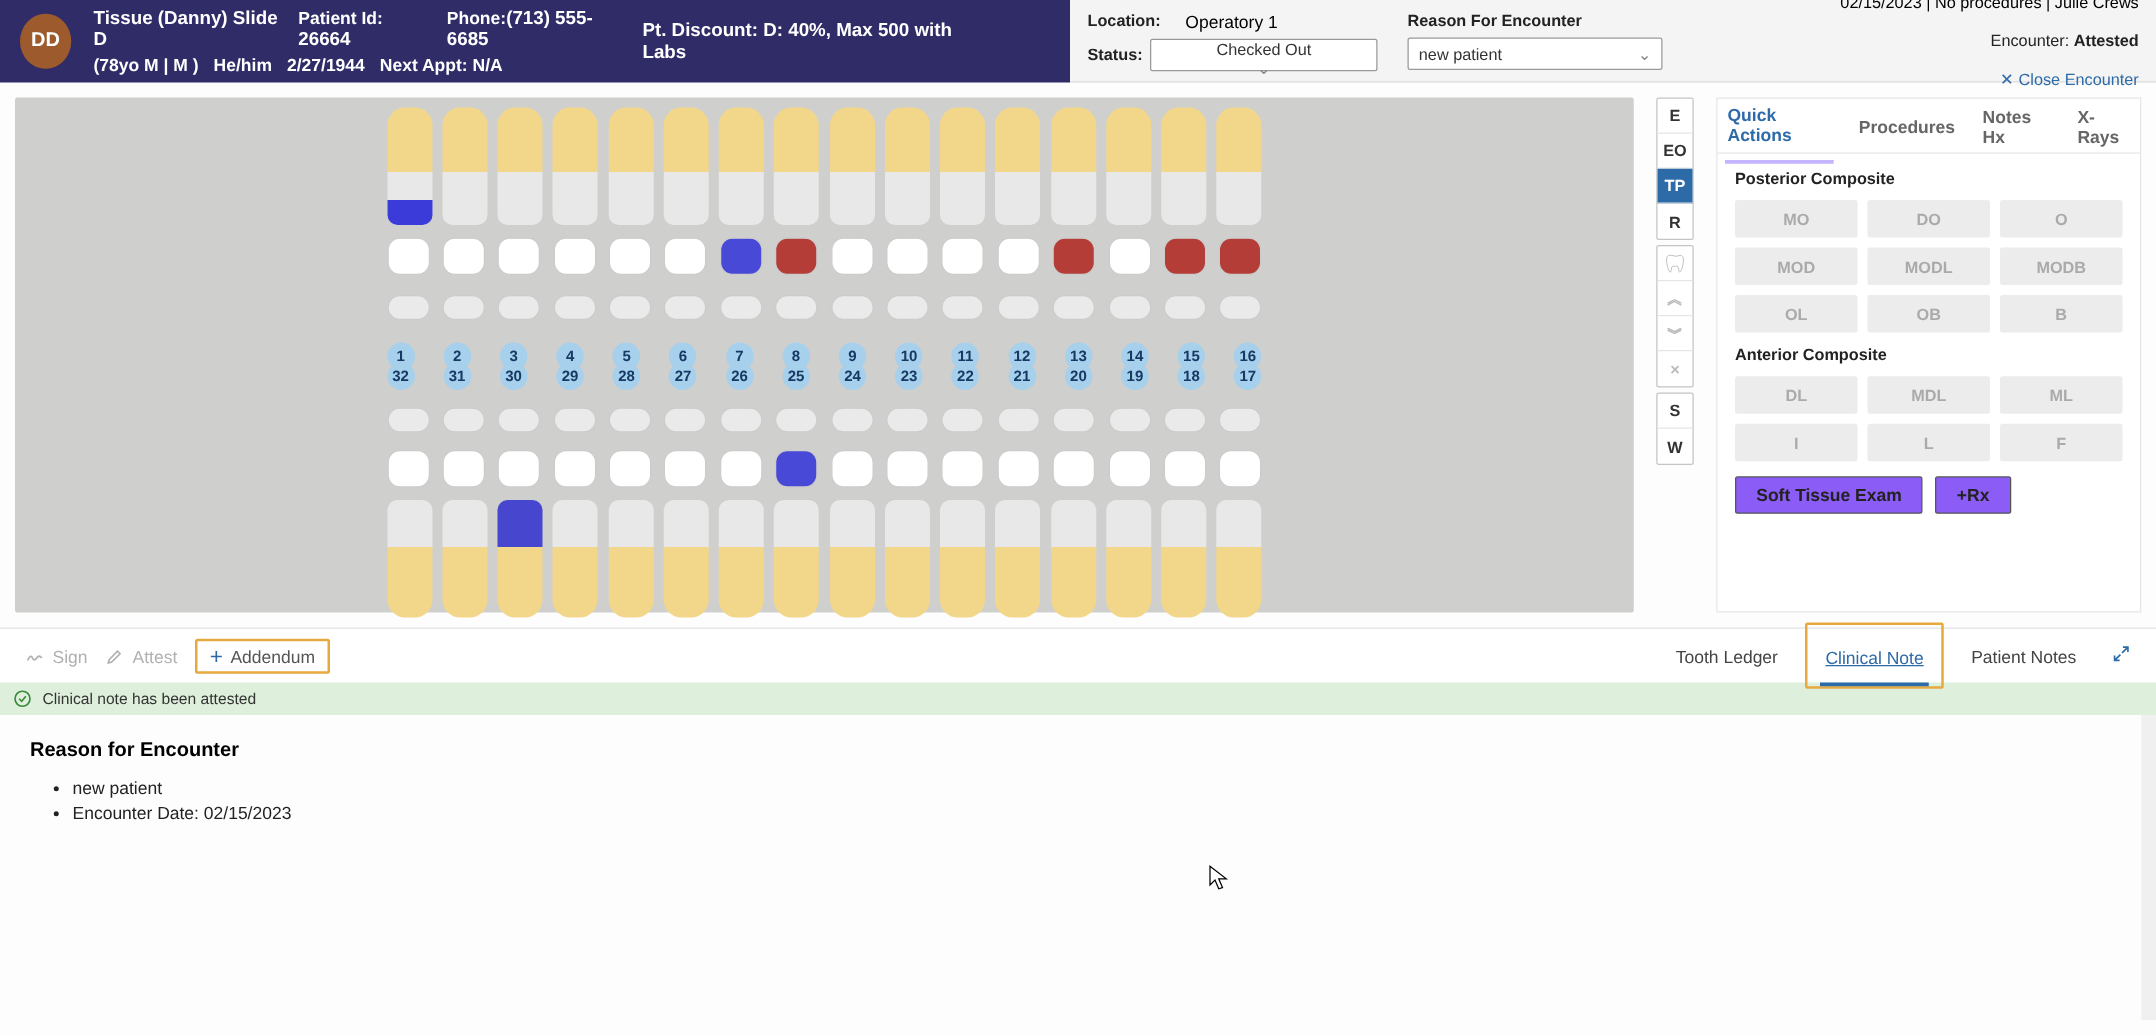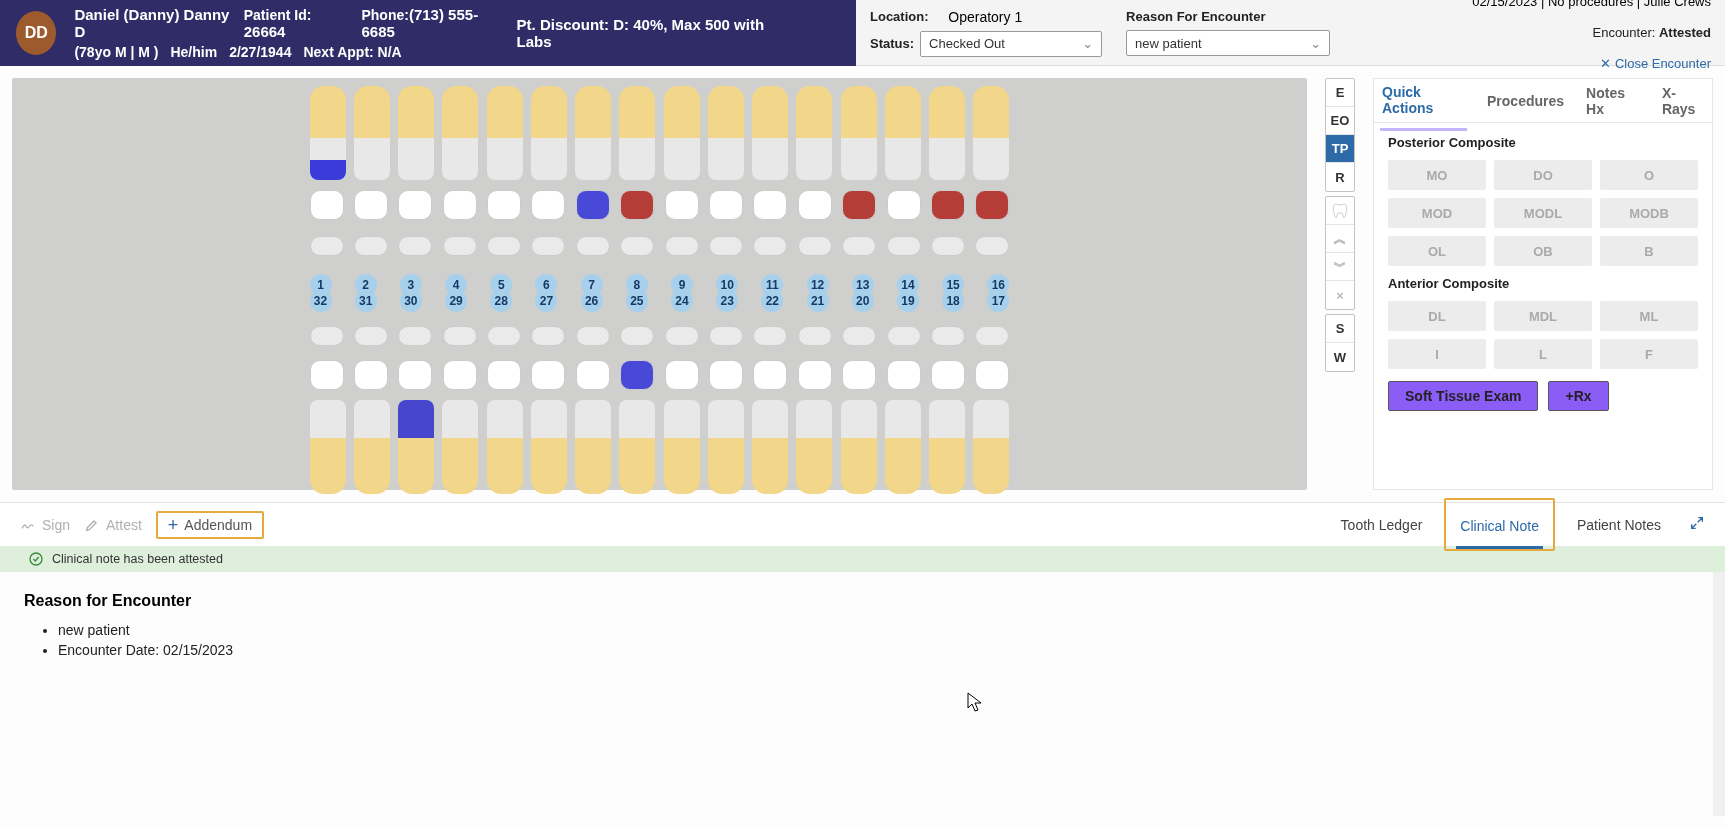--- a/index.html
+++ b/index.html
@@ -30,21 +30,21 @@
   }
   .hr-col { display: flex; flex-direction: column; gap: 6px; }
   .hr-label { font-size: 13px; font-weight: 600; color: #222;}
   .hr-row { display: flex; align-items: center; gap: 6px;}
   .select {
     border: 1px solid #999; background: #fff; height: 26px; border-radius: 2px;
     display: flex; align-items: center; justify-content: space-between;
     padding: 0 8px; font-size: 13px; color: #333;
   }
   .select .chev { color: #888;}
-  .sel-status { width: 182px; }
+  .sel-status { width: 182px; flex-direction: column; }
   .sel-reason { width: 204px; }
   .hr-right { margin-left: auto; display: flex; flex-direction: column; align-items: flex-end; gap: 16px; font-size: 13px;}
   .hr-encounter { color: #222;}
   .hr-encounter strong { font-weight: 700;}
   .close-enc { color: #2d6aa8; display: flex; align-items: center; gap: 4px; cursor: pointer;}
 
   
   .main { display: flex; width: 100%; height: 436px; padding: 12px; gap: 14px; }
 
   
@@ -123,28 +123,28 @@
     padding: 0 20px; gap: 14px; background: #fff;
   }
   .low-btn { display: flex; align-items: center; gap: 6px; color: #b0b0b0; font-size: 14px; cursor: default;}
   .low-btn svg { width: 16px; height: 16px;}
   .addendum {
     border: 2px solid #e6a93d; padding: 4px 10px; display: flex; align-items: center; gap: 6px;
     color: #555; border-radius: 2px; cursor: pointer;
   }
   .low-tabs { margin-left: auto; display: flex; gap: 18px; align-items: center;}
   .low-tab { font-size: 14px; color: #444; padding: 12px 4px; cursor: pointer;}
-  .low-tab.active { color: #2d6aa8; border-bottom: 3px solid #2d6aa8;}
+  .low-tab.active { color: #2d6aa8; border-bottom: 3px solid #2d6aa8; text-decoration: underline;}
   .cn-highlight { border: 2px solid #e6a93d; padding: 6px 10px 0 10px; border-radius: 2px;}
   .expand-ic { color: #2d6aa8; margin-left: 10px;}
 
   
   .attested-banner {
     background: #def0dc; height: 26px; display: flex; align-items: center;
-    padding: 0 28px; gap: 8px; font-size: 12.5px; color: #333;
+    padding: 0 10px; gap: 8px; font-size: 12.5px; color: #333;
   }
   .attested-banner svg { width: 16px; height: 16px;}
 
   
   .note-area {
     padding: 20px 24px; height: 244px; overflow-y: scroll; position: relative;
     border-right: 12px solid #f0f0f0;
   }
   .note-area h3 { font-size: 16px; font-weight: 700; margin-bottom: 12px;}
   .note-area ul { margin: 0 0 18px 34px; font-size: 14px; color: #222;}
@@ -156,21 +156,21 @@
   }
 </style>
 </head>
 <body>
 
 <div class="header">
   <div class="header-left">
     <div class="avatar">DD</div>
     <div class="patient-block">
       <div class="p-row1">
-        <span>Daniel (Danny) Danny D</span>
+        <span>Tissue (Danny) Slide D</span>
         <span><span class="pid-lbl">Patient Id:</span> <span>26664</span></span>
         <span><span class="phone-lbl">Phone:</span><span>(713) 555-6685</span></span>
       </div>
       <div class="p-row2">
         <span>(78yo M | M )</span>
         <span>He/him</span>
         <span>2/27/1944</span>
         <span><span>Next Appt:</span> <span>N/A</span></span>
       </div>
     </div>

